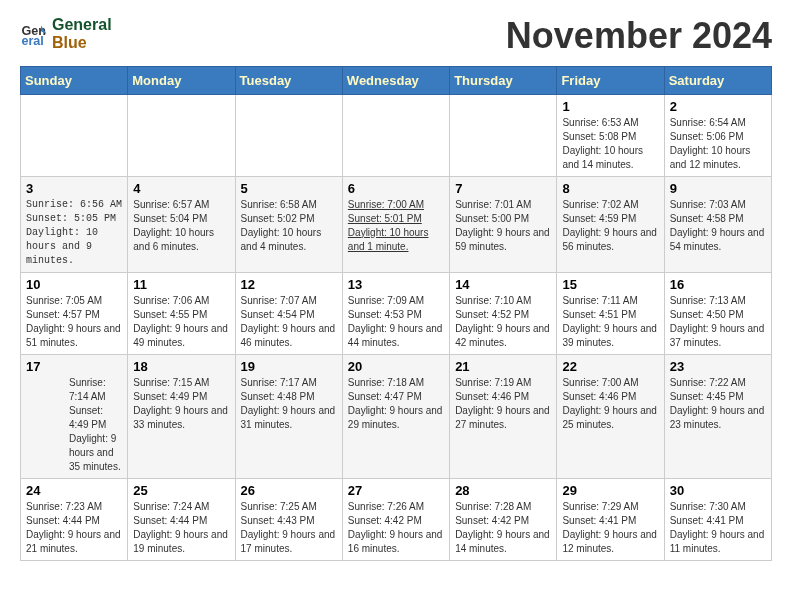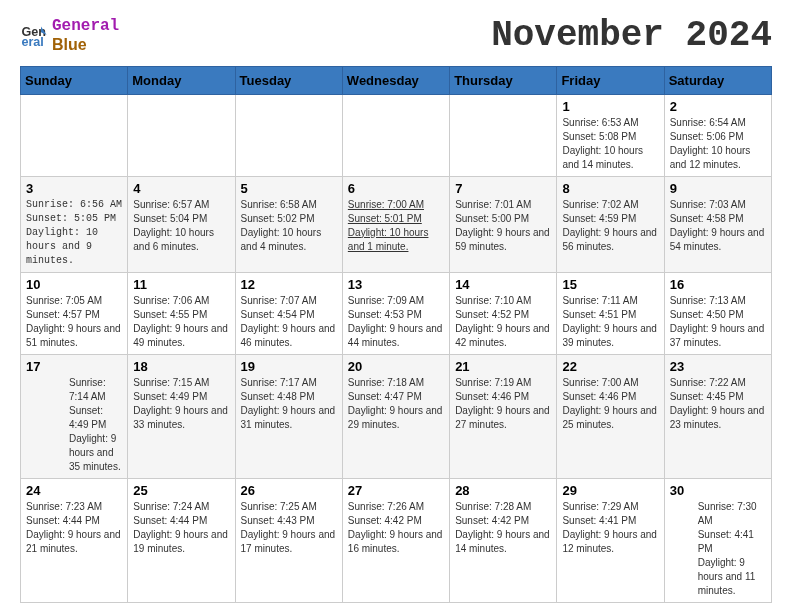--- a/index.html
+++ b/index.html
@@ -20,40 +20,39 @@
       display: flex;
       align-items: center;
       gap: 4px;
     }
     .logo-icon {
       width: 28px;
       height: 28px;
     }
     .title-area {
       text-align: center;
-      font-family: Liberation Mono, monospace;
     }
     .month-title {
       font-size: 36px;
       font-weight: bold;
       color: #333;
       line-height: 1.1;
     }
     .location-title {
       font-size: 16px;
       color: #555;
     }
     table {
       width: 100%;
       border-collapse: collapse;
       font-size: 11px;
     }
     thead tr th {
       background-color: #3a7abf;
-      color: #000000;
+      color: #fef9c3;
       padding: 6px 4px;
       text-align: left;
       font-size: 13px;
       font-weight: bold;
       border: 1px solid #2e62a0;
       margin-top: 35px;
     }
     tbody tr td {
       border: 1px solid #ccc;
       vertical-align: top;
@@ -85,21 +84,21 @@
 
 <div class="header-area">
   <div class="logo">
     <svg class="logo-icon" viewBox="0 0 40 40" xmlns="http://www.w3.org/2000/svg">
       <text x="2" y="22" font-size="18" font-weight="bold" fill="#333">Gen</text>
       <text x="2" y="36" font-size="18" font-weight="bold" fill="#3a7abf">eral</text>
       <polygon points="30,8 38,20 30,16" fill="#3a7abf"></polygon>
     </svg>
     <div>
       <div style="font-size:16px;font-weight:bold;color:#333;line-height:1.1;">
-        <span style="color:#a21caf;font-family:Liberation Mono, monospace;">General</span>
+        <span style="color:#14532d;">General</span>
       </div>
       <div style="font-size:16px;font-weight:bold;color:#a16207;line-height:1.1;">Blue</div>
     </div>
   </div>
   <div class="title-area">
     <div class="month-title">November 2024</div>
   </div>
 </div>
 
 <table>
@@ -298,19 +297,19 @@
 Daylight: 9 hours and 14 minutes.</div>
         </td>
         <td>
           <span class="day-number">29</span>
           <div class="day-info" style="white-space: pre-line;">Sunrise: 7:29 AM
 Sunset: 4:41 PM
 Daylight: 9 hours and 12 minutes.</div>
         </td>
         <td>
           <span class="day-number">30</span>
-          <div class="day-info" style="white-space: pre-line; margin-left: 28px;">Sunrise: 7:30 AM
+          <div class="day-info" style="white-space: pre-line;">Sunrise: 7:30 AM
 Sunset: 4:41 PM
 Daylight: 9 hours and 11 minutes.</div>
         </td>
       </tr>
     </tbody>
 </table>
 
 </body></html>

